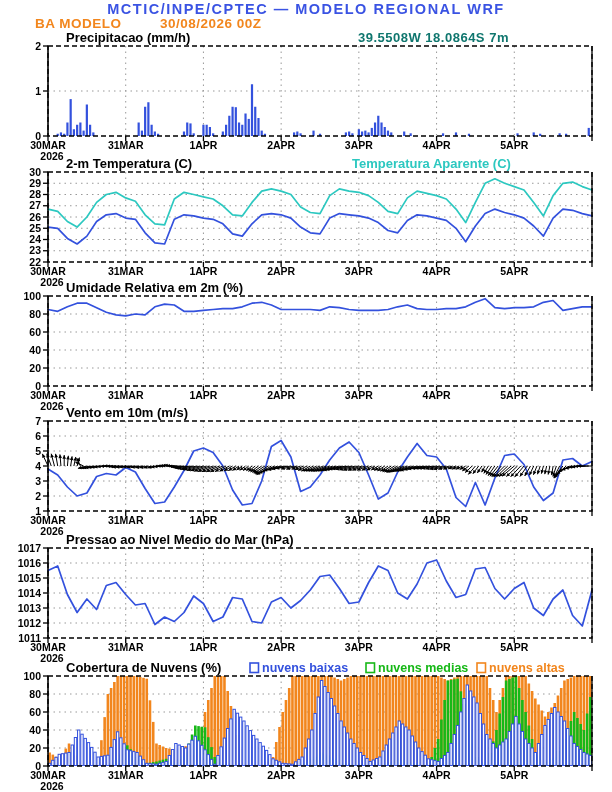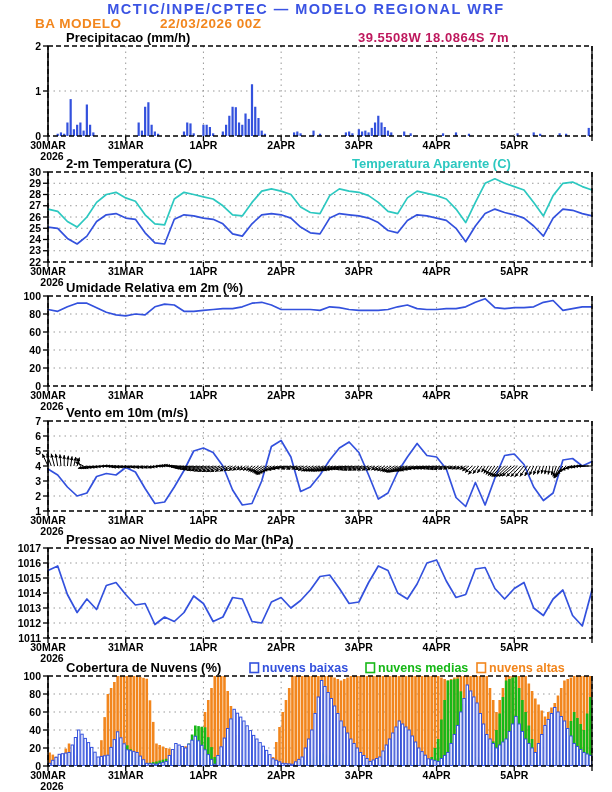--- a/index.html
+++ b/index.html
@@ -4,32 +4,32 @@
 <style>
   html,body{margin:0;padding:0;background:#fff;}
   .page{position:relative;width:612px;height:792px;background:#ffffff;overflow:hidden;
         font-family:"Liberation Sans",sans-serif;}
   .hdr-title{position:absolute;top:1px;left:0;width:612px;text-align:center;
              font-size:14.5px;font-weight:bold;letter-spacing:1.5px;color:#3a53e3;}
   .hdr-row2{position:absolute;top:16px;left:0;width:612px;font-size:13.5px;font-weight:bold;color:#f2861d;}
   .hdr-station{position:absolute;left:35px;top:0;letter-spacing:0.5px;}
   .hdr-run{position:absolute;left:160px;top:0;letter-spacing:0.5px;}
   .hdr-loc{position:absolute;top:30px;left:358px;font-size:13px;font-weight:bold;
-           letter-spacing:0.5px;color:#be185d;}
+           letter-spacing:0.5px;color:#0f766e;}
   svg{position:absolute;top:0;left:0;}
   .t{font-family:"Liberation Sans",sans-serif;font-weight:bold;}
 </style>
 </head>
 <body>
 
 <div class="page">
   <div class="hdr-title">MCTIC/INPE/CPTEC — MODELO REGIONAL WRF</div>
   <div class="hdr-row2">
     <span class="hdr-station">BA MODELO</span>
-    <span class="hdr-run">22/03/2026 00Z</span>
+    <span class="hdr-run">30/08/2026 00Z</span>
   </div>
   <div class="hdr-loc">39.5508W 18.0864S 7m</div>
   <svg id="chartsvg" width="612" height="792" viewBox="0 0 612 792">
       <g>
         <line x1="125.71428571428571" y1="46" x2="125.71428571428571" y2="136" stroke="#999999" stroke-width="1" stroke-dasharray="1.5 4"></line>
         <line x1="203.42857142857142" y1="46" x2="203.42857142857142" y2="136" stroke="#999999" stroke-width="1" stroke-dasharray="1.5 4"></line>
         <line x1="281.1428571428571" y1="46" x2="281.1428571428571" y2="136" stroke="#999999" stroke-width="1" stroke-dasharray="1.5 4"></line>
         <line x1="358.85714285714283" y1="46" x2="358.85714285714283" y2="136" stroke="#999999" stroke-width="1" stroke-dasharray="1.5 4"></line>
         <line x1="436.57142857142856" y1="46" x2="436.57142857142856" y2="136" stroke="#999999" stroke-width="1" stroke-dasharray="1.5 4"></line>
         <line x1="514.2857142857142" y1="46" x2="514.2857142857142" y2="136" stroke="#999999" stroke-width="1" stroke-dasharray="1.5 4"></line>

